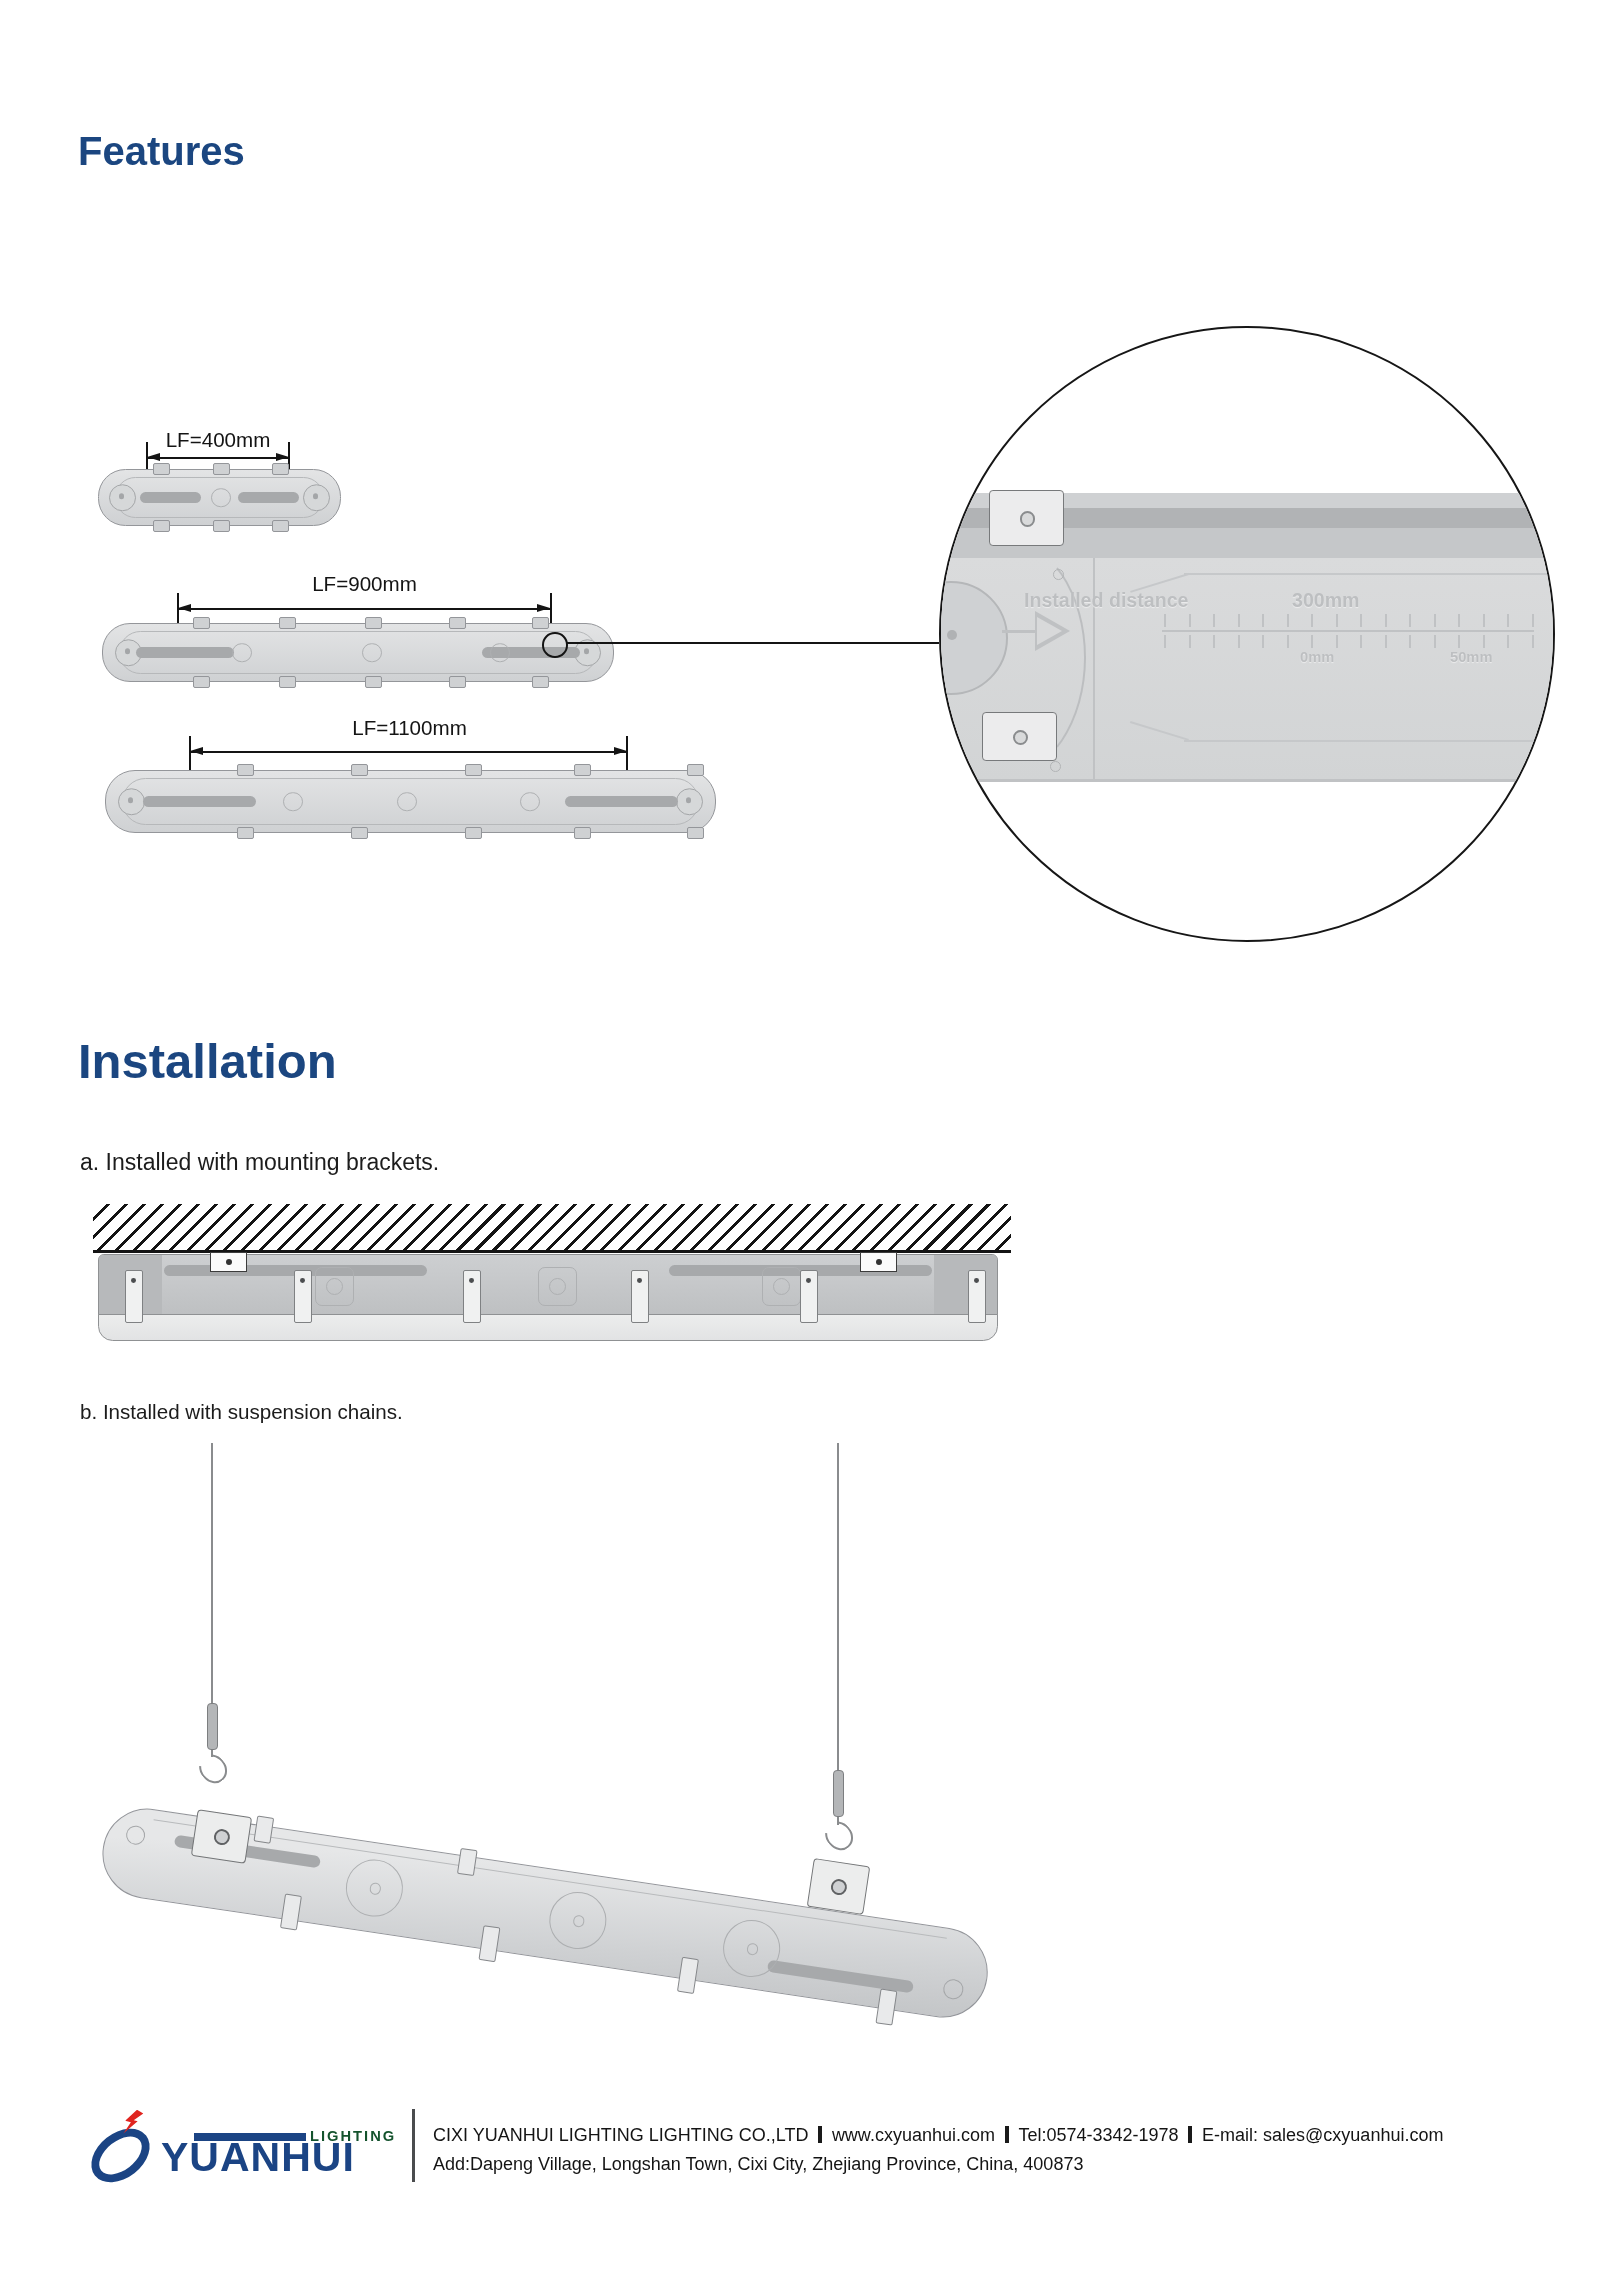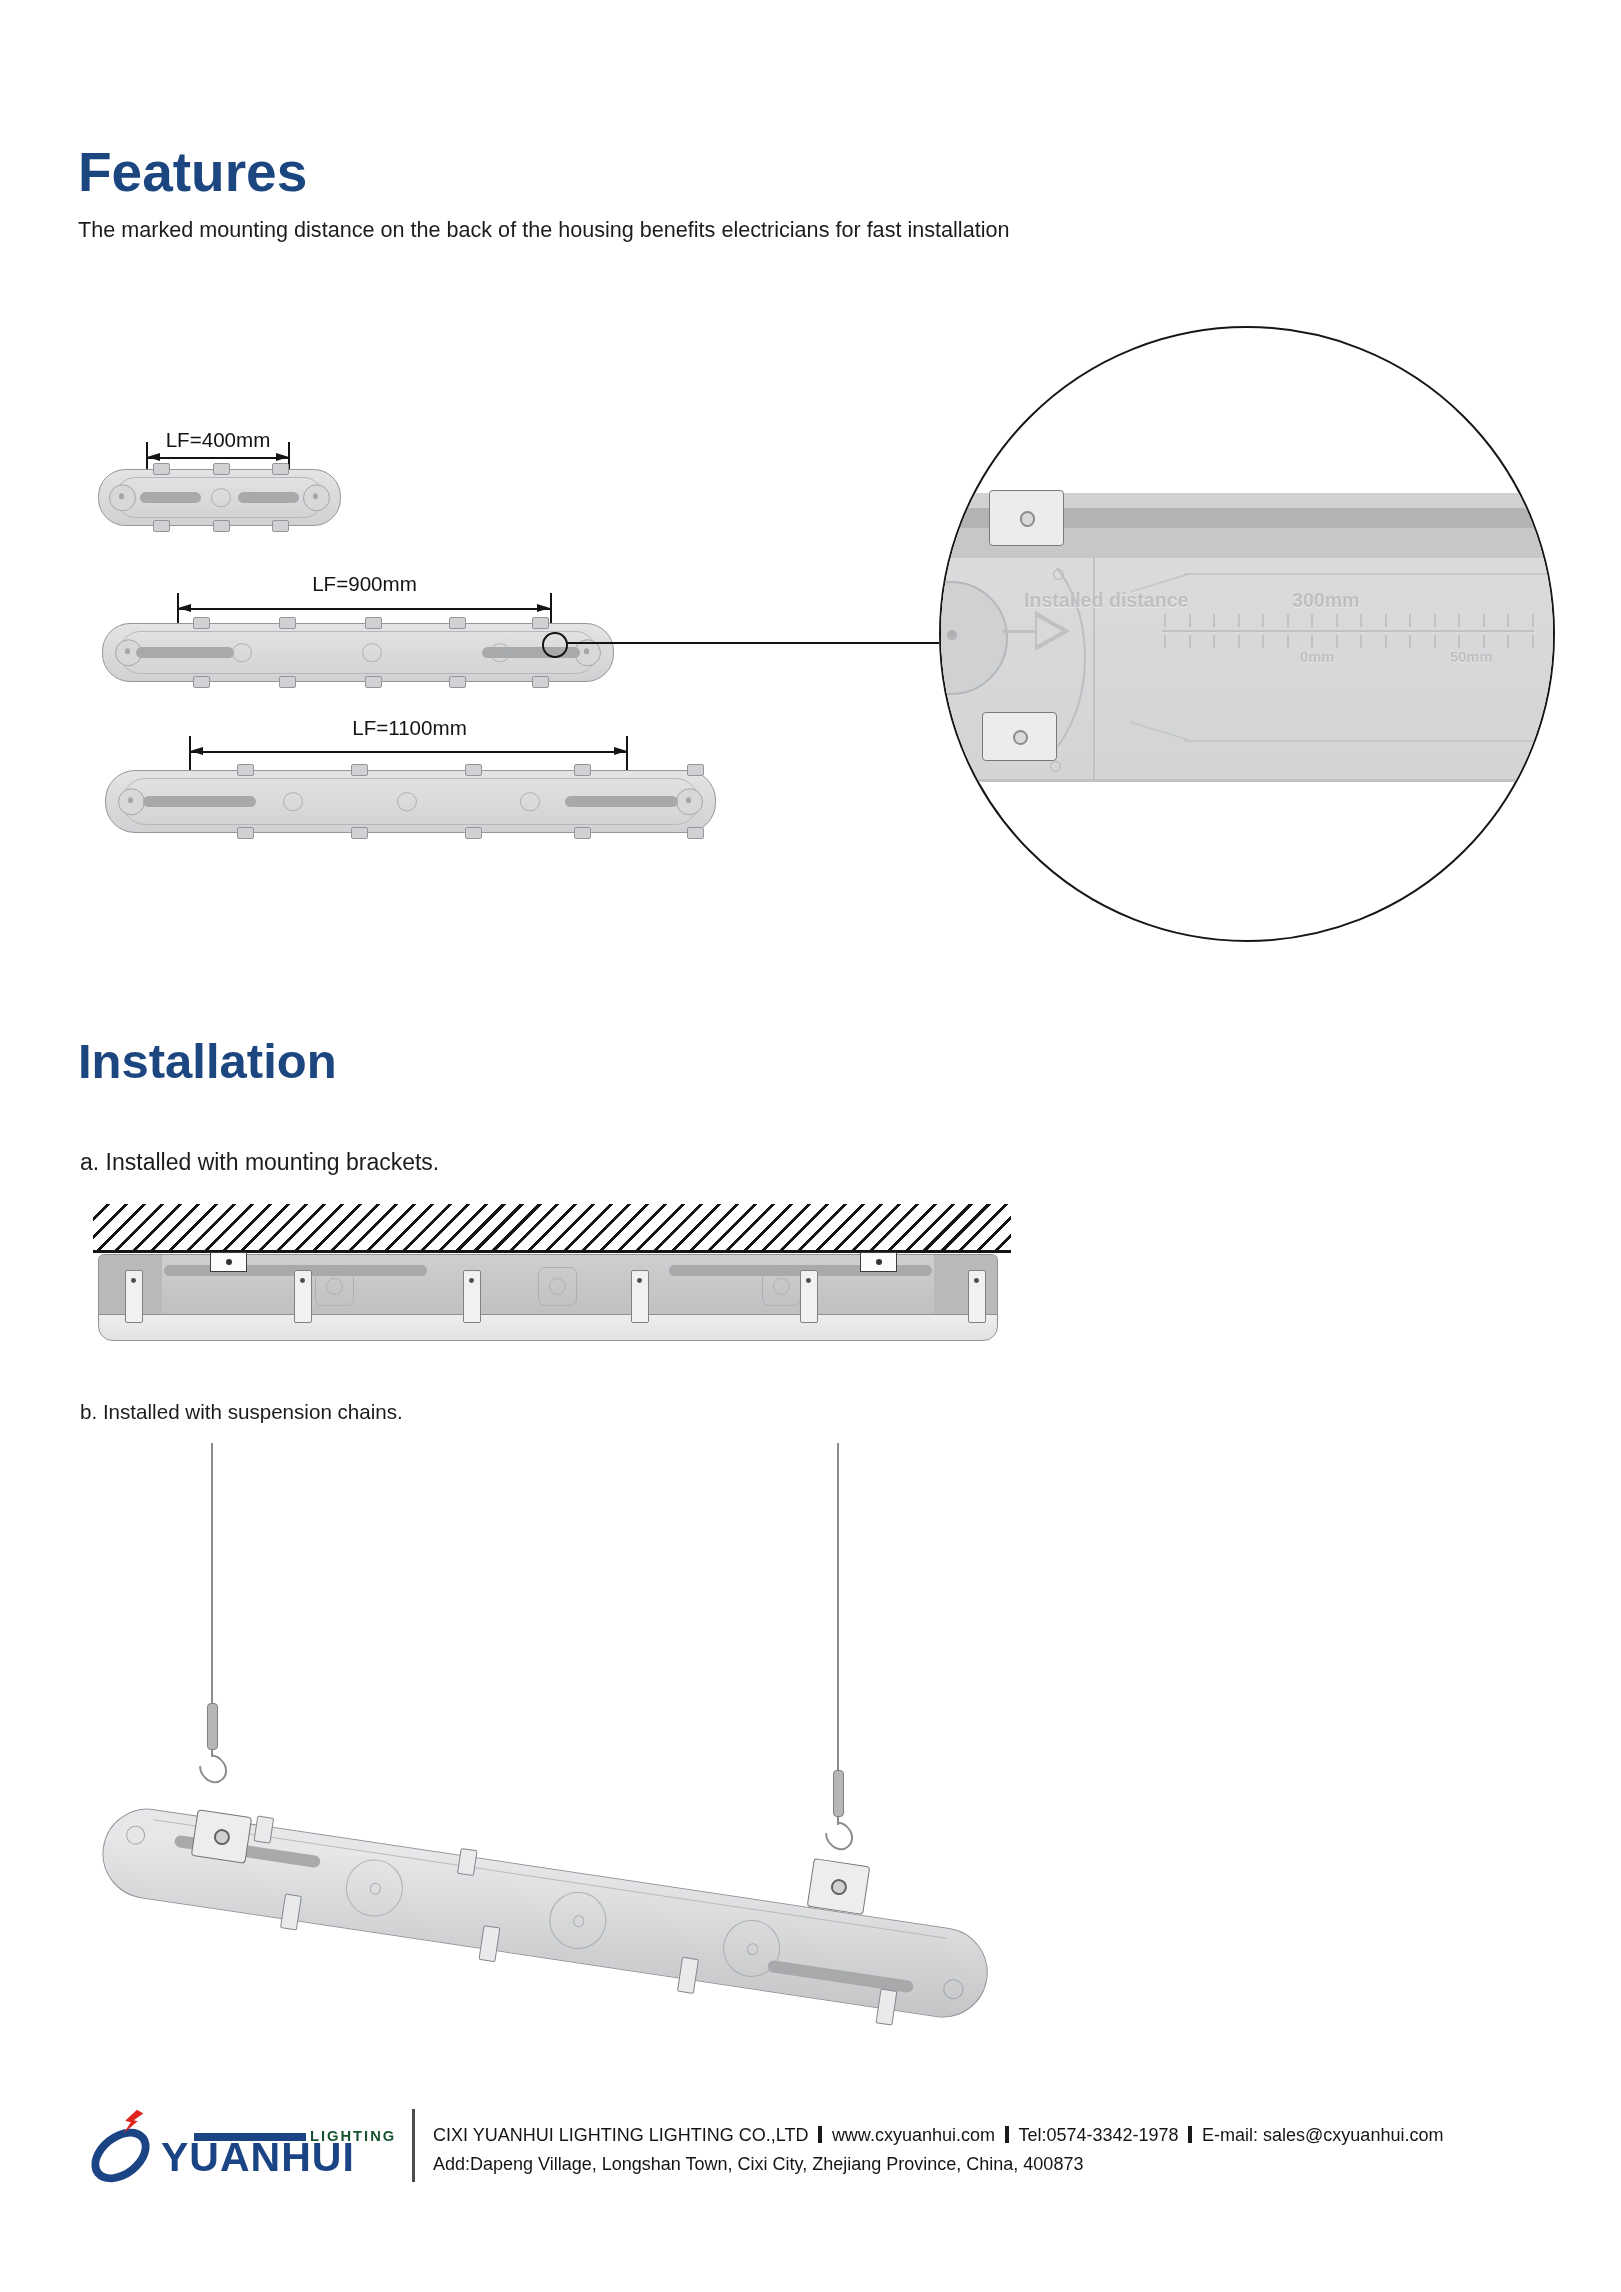--- a/index.html
+++ b/index.html
@@ -48,22 +48,21 @@
   .clipB{position:absolute;width:14.7px;background:#e9eaeb;border:1.5px solid #85878a;border-radius:2px;}
   
   .sep{display:inline-block;width:3.9px;height:16.7px;background:#1a1a1a;margin:0 9.8px;vertical-align:-2px;}
   .footer-line{position:absolute;font-size:18px;color:#141414;white-space:nowrap;}
 </style>
 </head>
 <body>
 
 <div class="page">
 
-  <div class="h1" style="left:78px;top:145px;font-size:55px;">Features</div>
-  <div class="bodytxt" style="left:78px;top:217px;">The marked mounting distance on the back of the housing benefits electricians for fast installation</div>
+  <div class="h1" style="left:78px;top:131px;font-size:40px;">Features</div>
 
   <div>
 
     <div class="dimlabel" style="left:137px;top:428px;width:162px;">LF=400mm</div>
     <div class="ext" style="left:146px;top:442px;height:59px;"></div>
     <div class="ext" style="left:288px;top:442px;height:59px;"></div>
     <div class="dimline" style="left:147px;top:457px;width:142px;">
       <i class="ah ah-l"></i>
       <i class="ah ah-r"></i>
     </div>

